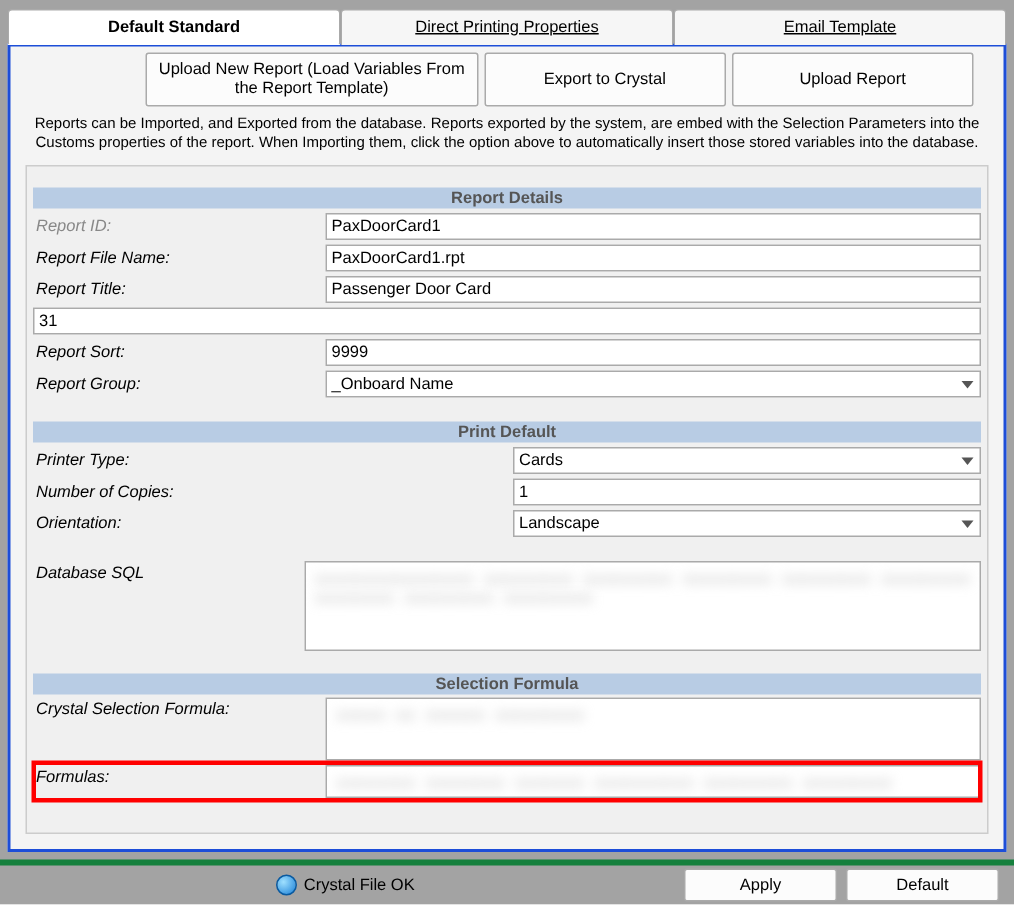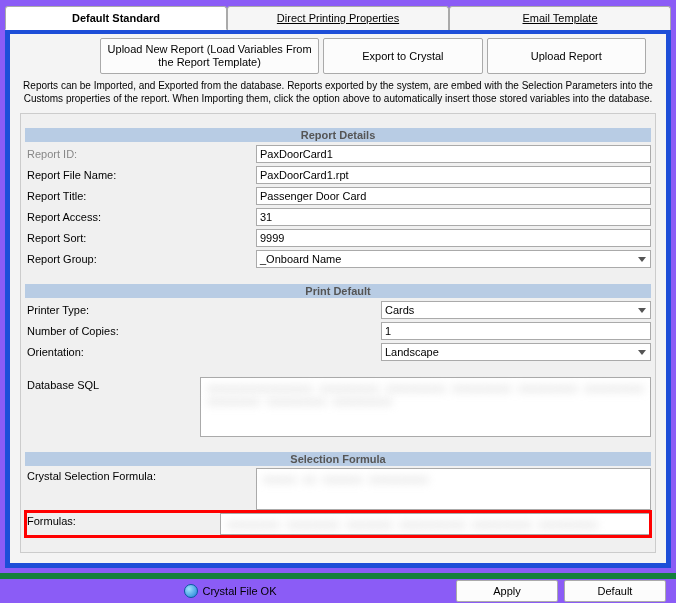--- a/index.html
+++ b/index.html
@@ -7,21 +7,21 @@
     margin: 0; padding: 0;
     width: 676px; height: 603px;
     font-family: "Segoe UI", Tahoma, Arial, sans-serif;
     font-size: 11px;
     background: #fff;
     color: #000;
   }
   .window {
     width: 676px; height: 603px;
     display: flex; flex-direction: column;
-    background: #8b5cf6;
+    background: #a3a3a3;
   }
   
   .tabs {
     display: flex;
     margin: 5px 5px 0 5px;
   }
   .tab {
     flex: 1;
     border: 1px solid #aaa;
     border-bottom: none;
@@ -35,21 +35,21 @@
   }
   .tab.active {
     font-weight: bold;
     background: #fff;
     border-bottom: 1px solid #fff;
     z-index: 5;
   }
   .tab + .tab { margin-left: 0; text-decoration: underline; }
   .panel {
     flex: 1;
-    border: 5px solid #1d4ed8;
+    border: 2px solid #1d4ed8;
     margin: 0 5px 5px 5px;
     background: #f4f4f4;
     display: flex; flex-direction: column;
     overflow: hidden;
   }
   .action-row {
     display: flex;
     gap: 4px;
     padding: 4px 20px 4px 90px;
   }
@@ -92,26 +92,26 @@
   .section-header.first-gap { margin-top: 2px; }
   .form-row {
     display: flex;
     align-items: center;
     min-height: 20px;
     margin-bottom: 1px;
   }
   .form-row .label {
     width: 195px;
     padding-left: 2px;
+    font-style: italic;
   }
   .form-row .label.disabled { color: #888; }
   .form-row .field {
     flex: 1;
     display: flex;
-    margin-left: 36px;
   }
   .form-row .field input,
   .form-row .field .select,
   .form-row .field .readonly {
     flex: 1;
     border: 1px solid #aaa;
     background: #fff;
     height: 18px;
     font-size: 11px;
     padding: 0 3px;
@@ -149,21 +149,21 @@
   }
   .form-row.tall { align-items: flex-start; }
   .form-row.tall .label { padding-top: 2px; }
   .formulas-wrap {
     display: flex;
     flex: 1;
   }
   
   .status-bar {
     height: 30px;
-    border-top: 6px solid #15803d;
+    border-top: 4px solid #15803d;
     display: flex;
     align-items: center;
     padding: 0 10px;
     gap: 6px;
   }
   .status-bar .status {
     flex: 1;
     display: flex;
     align-items: center;
     justify-content: center;
@@ -224,21 +224,20 @@
             <input type="text" value="PaxDoorCard1.rpt" style="">
           </div>
       </div>
       <div class="form-row">
         <div class="label">Report Title:</div>
         <div class="field">
             <input type="text" value="Passenger Door Card" style="">
           </div>
       </div>
       <div class="form-row">
-        <div class="label">Report Access:</div>
         <div class="field">
             <input type="text" value="31" style="">
           </div>
       </div>
       <div class="form-row">
         <div class="label">Report Sort:</div>
         <div class="field">
             <input type="text" value="9999" style="">
           </div>
       </div>

